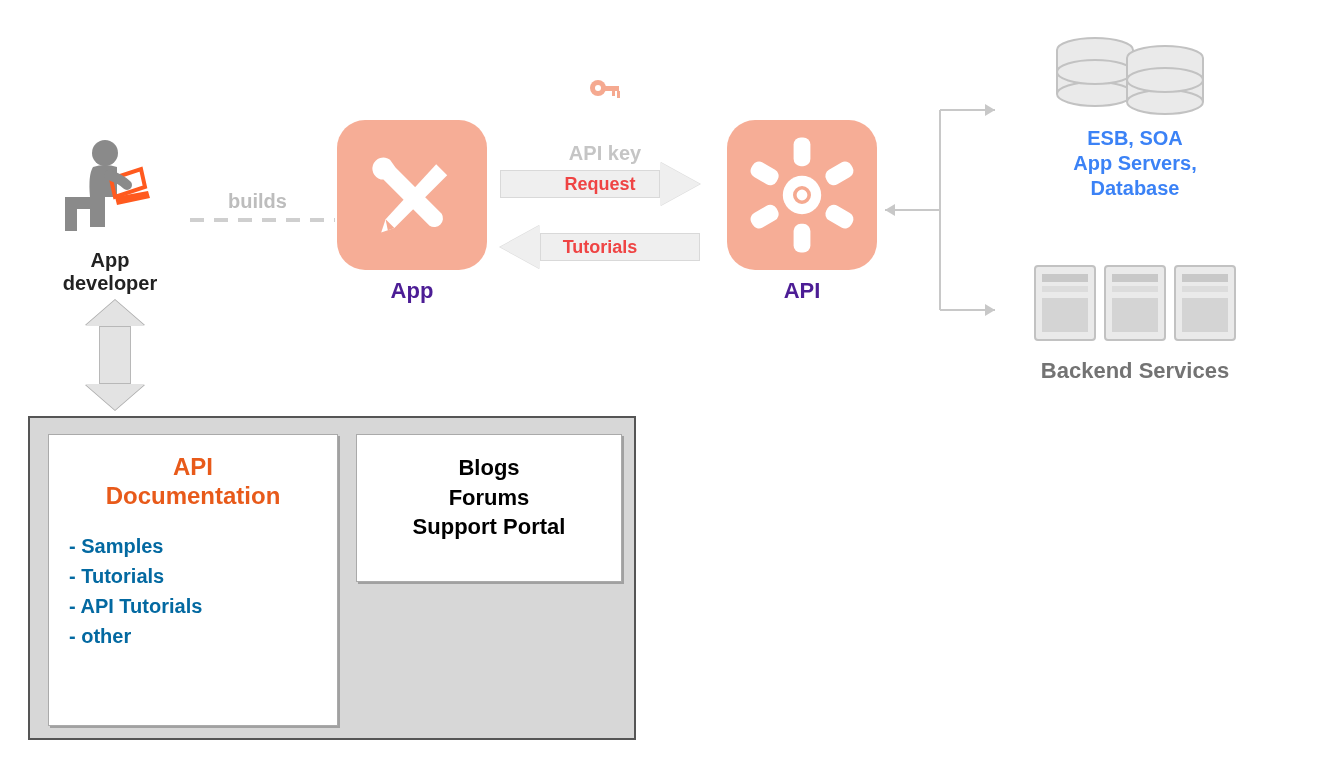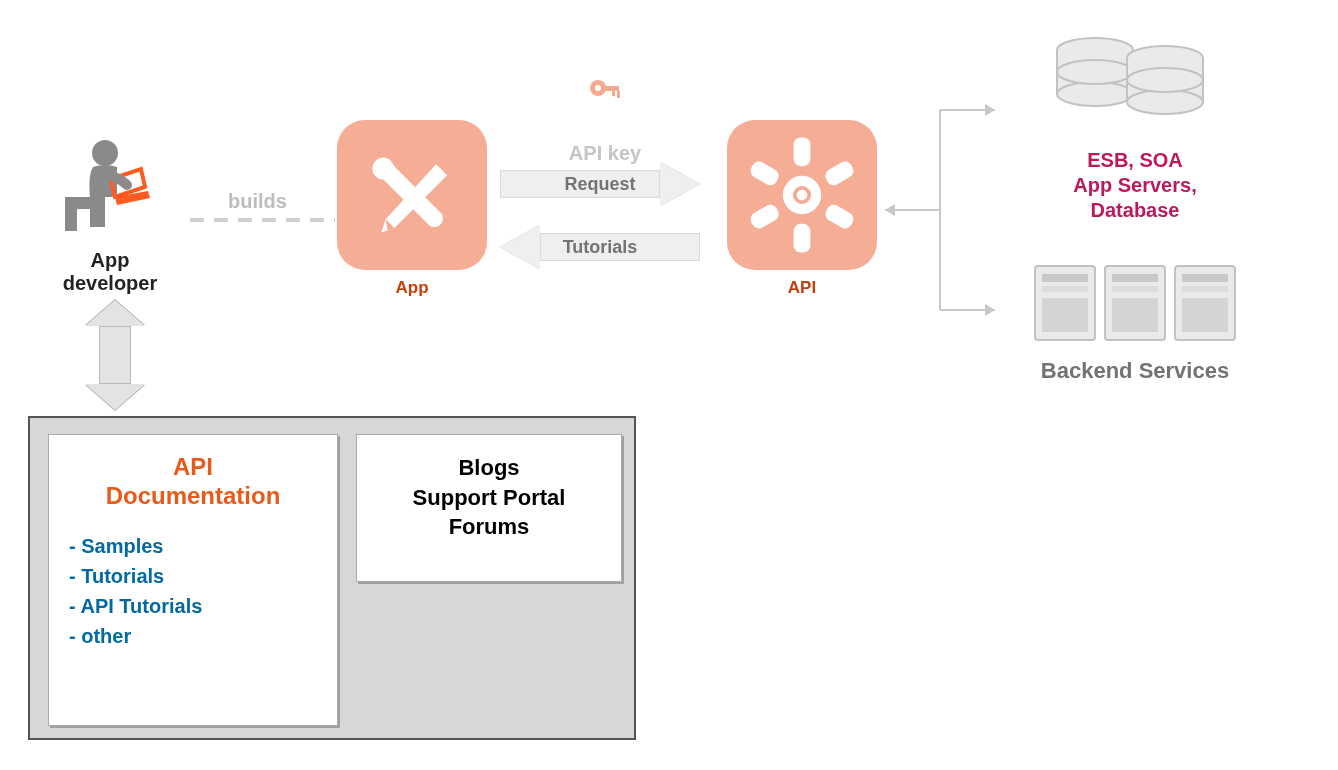--- a/index.html
+++ b/index.html
@@ -15,50 +15,50 @@
   .builds-wrap { position: absolute; left: 180px; top: 190px; width: 155px; text-align: center; }
   .builds-label { color: #bdbdbd; font-weight: bold; font-size: 20px; }
   .dash-line { position: absolute; left: 190px; top: 218px; width: 145px; height: 4px;
     background-image: linear-gradient(to right, #cfcfcf 60%, transparent 0%);
     background-size: 24px 4px; background-repeat: repeat-x; }
 
   
   .app-wrap { position: absolute; left: 332px; top: 120px; width: 160px; text-align: center; }
   .app-icon { width: 150px; height: 150px; background: rgba(245,169,144,0.95); border-radius: 28px; position: relative; margin: 0 auto;
     display:flex; align-items:center; justify-content:center; }
-  .faded-label { color: #c2410c; font-weight: bold; font-size: 17px; margin-top: 8px; }
+  .faded-label { color: #4c1d95; font-weight: bold; font-size: 22px; margin-top: 8px; }
 
   
   .arrow-right, .arrow-left {
     position: absolute; height: 44px; width: 200px;
   }
   .arrow-right { left: 500px; top: 162px; }
   .arrow-left { left: 500px; top: 225px; }
   .arr-body { position: absolute; top: 8px; left: 0; right: 40px; bottom: 8px; background: #efefef; border: 1px solid #d9d9d9; }
   .arr-head-r { position: absolute; right: 0; top: 0; width: 0; height: 0; border-top: 22px solid transparent; border-bottom: 22px solid transparent; border-left: 40px solid #efefef; filter: drop-shadow(1px 0 0 #d9d9d9); }
   .arr-body-l { position: absolute; top: 8px; left: 40px; right: 0; bottom: 8px; background: #efefef; border: 1px solid #d9d9d9; }
   .arr-head-l { position: absolute; left: 0; top: 0; width: 0; height: 0; border-top: 22px solid transparent; border-bottom: 22px solid transparent; border-right: 40px solid #efefef; filter: drop-shadow(-1px 0 0 #d9d9d9); }
-  .arr-text { position: absolute; top: 50%; left: 50%; transform: translate(-50%,-50%); color: #737373; font-weight: bold; font-size: 18px; }
+  .arr-text { position: absolute; top: 50%; left: 50%; transform: translate(-50%,-50%); color: #ef4444; font-weight: bold; font-size: 18px; }
 
   
   .api-key-wrap { position: absolute; left: 545px; top: 75px; width: 120px; text-align: center; }
   .key-icon { width: 36px; height: 36px; margin: 0 auto 2px; }
   .api-key-label { color: #c5c5c5; font-weight: bold; font-size: 20px; margin-top: 25px; }
 
   
   .api-wrap { position: absolute; left: 722px; top: 120px; width: 160px; text-align: center; }
   .api-icon-bg { width: 150px; height: 150px; background: rgba(245,169,144,0.95); border-radius: 28px; position: relative; margin: 0 auto; display:flex; align-items:center; justify-content:center; }
 
   
   .bracket-svg { position: absolute; left: 885px; top: 60px; width: 120px; height: 300px; }
 
   
   .db-wrap { position: absolute; left: 1000px; top: 30px; width: 270px; text-align: center; }
   .db-svg { width: 190px; height: 90px; margin: 0 auto; }
-  .backend-text { margin-top: 24px; color: #be185d; font-weight: bold; font-size: 20px; line-height: 1.25; }
+  .backend-text { margin-top: 2px; color: #3b82f6; font-weight: bold; font-size: 20px; line-height: 1.25; }
 
   
   .srv-wrap { position: absolute; left: 1010px; top: 258px; width: 250px; text-align: center; }
   .srv-svg { width: 210px; height: 90px; margin: 0 auto; }
   .backend-title { margin-top: 6px; color: #737373; font-weight: bold; font-size: 22px; }
 
   
   .ud-arrow { position: absolute; left: 85px; top: 300px; width: 60px; height: 110px; }
   .ud-body { position: absolute; left: 14px; right: 14px; top: 26px; bottom: 26px; background: #e3e3e3; border: 1px solid #b8b8b8; }
   .ud-head-up { position: absolute; left: 0; top: 0; width: 0; height: 0; border-left: 30px solid transparent; border-right: 30px solid transparent; border-bottom: 26px solid #e3e3e3; filter: drop-shadow(0 -1px 0 #aaa); }
@@ -254,18 +254,18 @@
       </div>
       <div class="card-list">
         <div>- Samples</div>
         <div>- Tutorials</div>
         <div>- API Tutorials</div>
         <div>- other</div>
       </div>
     </div>
     <div class="card card2">
       <div class="card2-line">Blogs</div>
+      <div class="card2-line">Forums</div>
       <div class="card2-line">Support Portal</div>
-      <div class="card2-line">Forums</div>
     </div>
   </div>
 
 </div>
 
 </body></html>

